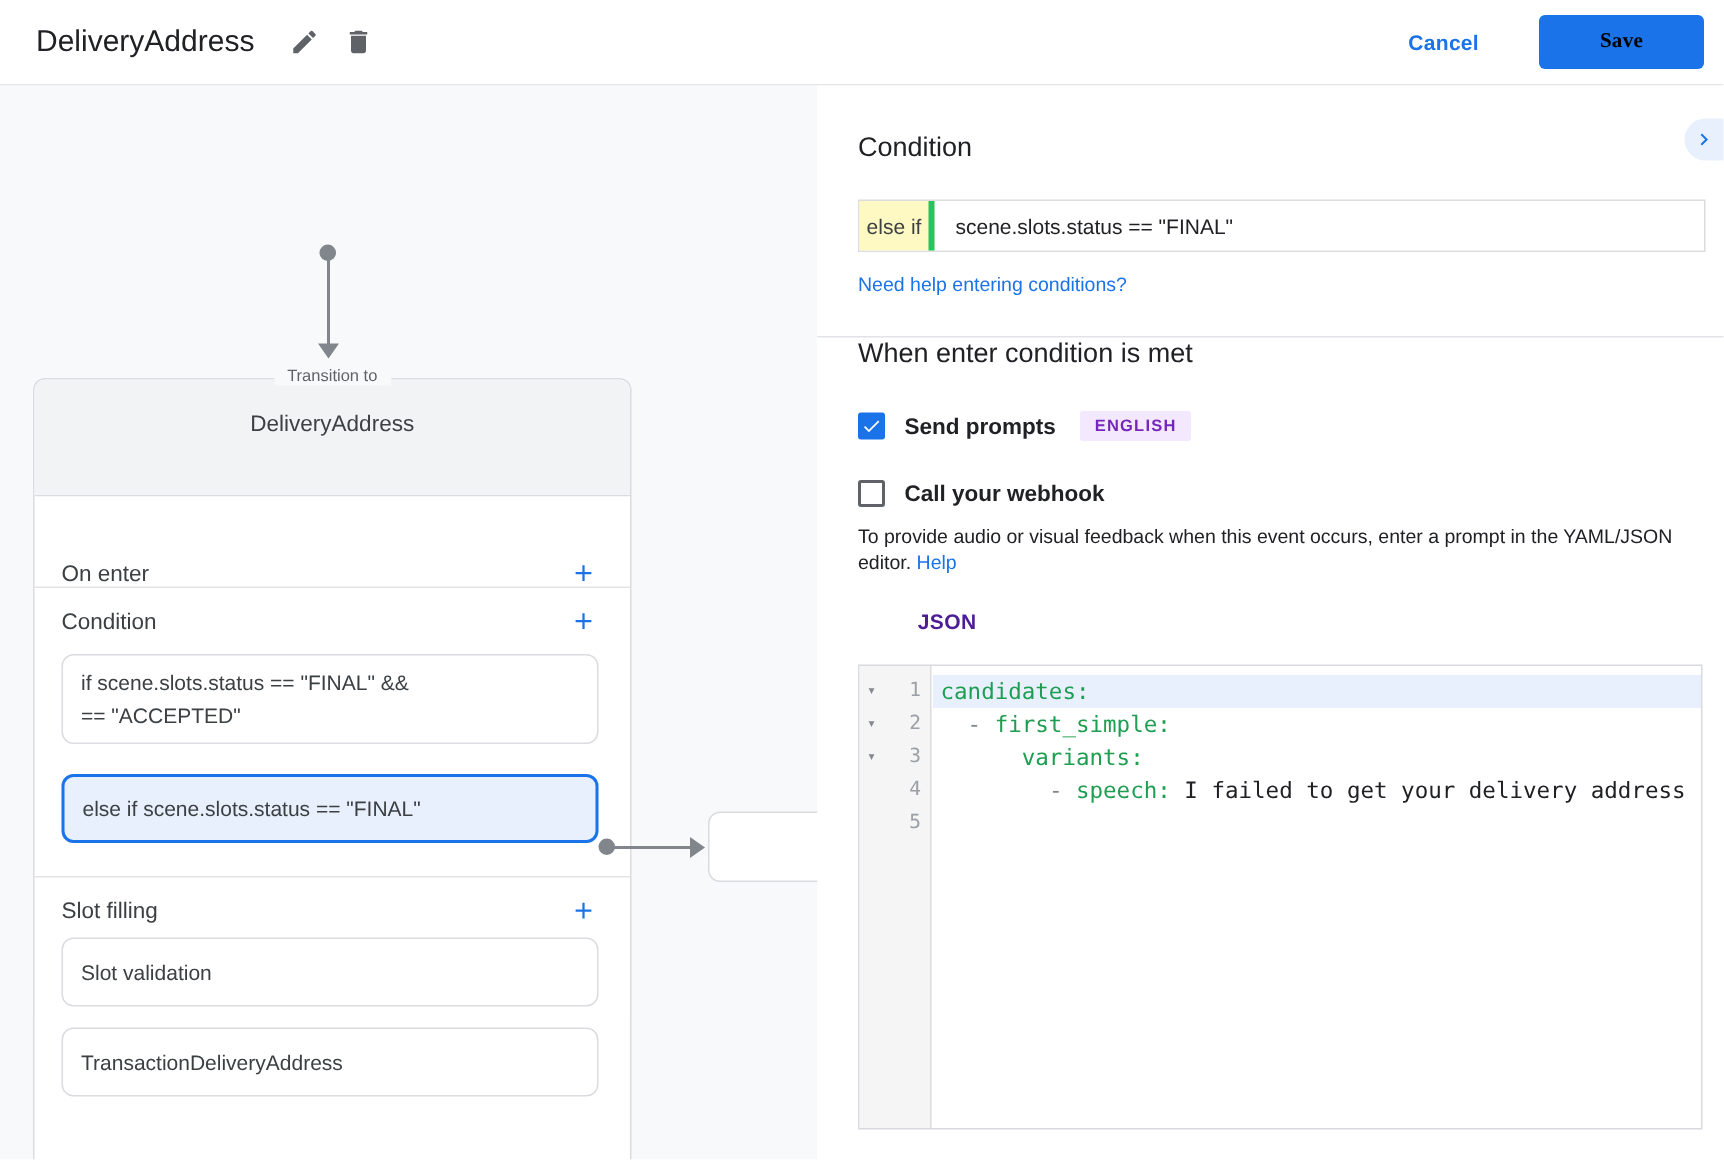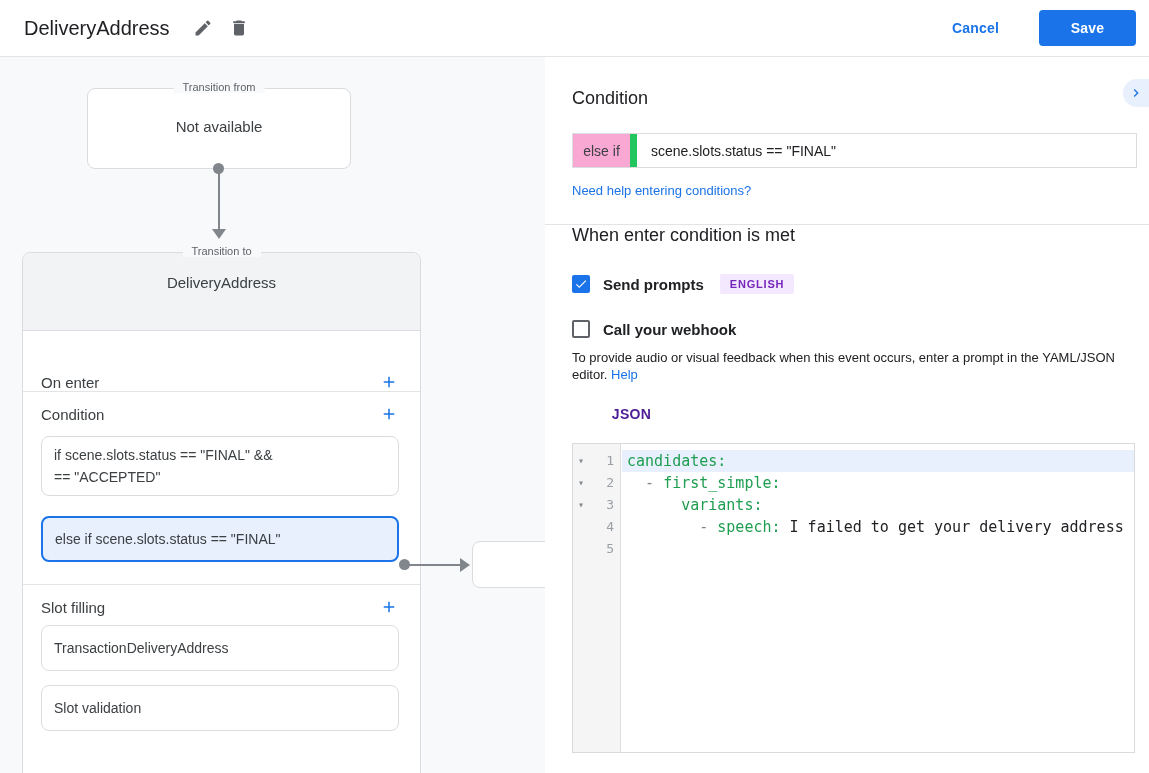--- a/index.html
+++ b/index.html
@@ -13,21 +13,21 @@
   .topbar {
     height:57px; display:flex; align-items:center;
     padding:0 13px 0 24px; border-bottom:1px solid #e3e5e8; background:#fff;
   }
   .title-area { display:flex; align-items:center; }
   .page-title { font-size:20px; font-weight:400; color:#202124; margin:0 20px 0 0; }
   .icon-btn { background:none; border:none; padding:3px; margin-right:10px; cursor:pointer; display:flex; align-items:center; }
   .icon-btn svg { fill:#5f6368; }
   .actions { margin-left:auto; display:flex; align-items:center; }
   .text-btn { color:#1a73e8; font-size:14px; font-weight:bold; background:none; border:none; margin-right:34px; cursor:pointer; font-family:inherit; letter-spacing:.2px; }
-  .primary-btn { background:#1a73e8; color:#ffffff; font-size:14px; font-weight:bold; border:none; border-radius:4px; width:97px; height:36px; cursor:pointer; font-family:Liberation Sans, sans-serif; letter-spacing:.2px; }
+  .primary-btn { background:#1a73e8; color:#000000; font-size:14px; font-weight:bold; border:none; border-radius:4px; width:110px; height:36px; cursor:pointer; font-family:Liberation Serif, serif; letter-spacing:.2px; }
 
   
   .main { display:flex; height:716px; }
   .canvas { width:545px; flex:none; position:relative; background:#f8f9fa; overflow:hidden; }
   .panel { flex:1; background:#fff; position:relative; padding:31px 12px 0 27px; }
 
   
   .legend {
     position:absolute; top:-8px; left:50%; transform:translateX(-50%);
     background:#f8f9fa; padding:0 9px; font-size:11px; color:#5f6368; white-space:nowrap;
@@ -88,21 +88,21 @@
   
   .panel h2 { font-size:18px; font-weight:400; color:#202124; margin:0; line-height:21px; }
   .collapse-btn {
     position:absolute; top:22px; right:0; width:27px; height:28px; border:none;
     background:#e8f0fe; border-radius:14px 0 0 14px; cursor:pointer;
     display:flex; align-items:center; justify-content:flex-start; padding-left:5px;
   }
   .collapse-btn svg { fill:#1a73e8; }
 
   .cond-input { margin-top:24px; height:35px; border:1px solid #dadce0; display:flex; align-items:stretch; width:565px; max-width:100%; }
-  .prefix { width:64px; flex:none; background:#f9a8d4; border-right:7px solid #22c55e;
+  .prefix { width:50px; flex:none; background:#fef9c3; border-right:4px solid #22c55e;
     display:flex; align-items:center; justify-content:center; font-size:14px; color:#3c4043; }
   .expr { flex:1; display:flex; align-items:center; padding-left:14px; font-size:14px; color:#202124; cursor:text; }
 
   .link { color:#1a73e8; font-size:13px; text-decoration:none; cursor:pointer; }
   .help-row { margin-top:13px; }
   .divider { border:none; border-top:1px solid #e1e3e6; margin:25px 0 0 -27px; width:calc(100% + 39px); }
   .when-title { margin-top:32px; }
 
   .check-row { display:flex; align-items:center; margin-top:26px; cursor:pointer; }
   .check-row.second { margin-top:28px; }
@@ -157,24 +157,20 @@
     <div class="actions">
       <button class="text-btn">Cancel</button>
       <button class="primary-btn">Save</button>
     </div>
   </header>
 
   <div class="main">
 
     <div class="canvas">
 
-      <div class="tfrom">
-        <span class="legend">Transition from</span>
-        <div class="tfrom-value">Not available</div>
-      </div>
 
       <div class="v-dot"></div>
       <div class="v-line"></div>
       <div class="v-arrow"></div>
 
       <div class="scene-card">
         <span class="legend">Transition to</span>
         <div class="card-header">
           <div class="scene-name">DeliveryAddress</div>
         </div>
@@ -211,22 +207,22 @@
         <div class="slot-section">
           <div class="section-head slot-head">
             <span class="row-label">Slot filling</span>
             <button class="plus-btn">
               <svg width="18" height="18" viewBox="0 0 24 24">
                   <path d="M19 13h-6v6h-2v-6H5v-2h6V5h2v6h6v2z"></path>
                 </svg>
             </button>
           </div>
           <div>
+              <div class="slot-item">Slot validation</div>
               <div class="slot-item">TransactionDeliveryAddress</div>
-              <div class="slot-item">Slot validation</div>
             </div>
         </div>
       </div>
 
       <div class="h-dot"></div>
       <div class="h-line"></div>
       <div class="h-arrow"></div>
       <div class="target-box"></div>
 
     </div>

